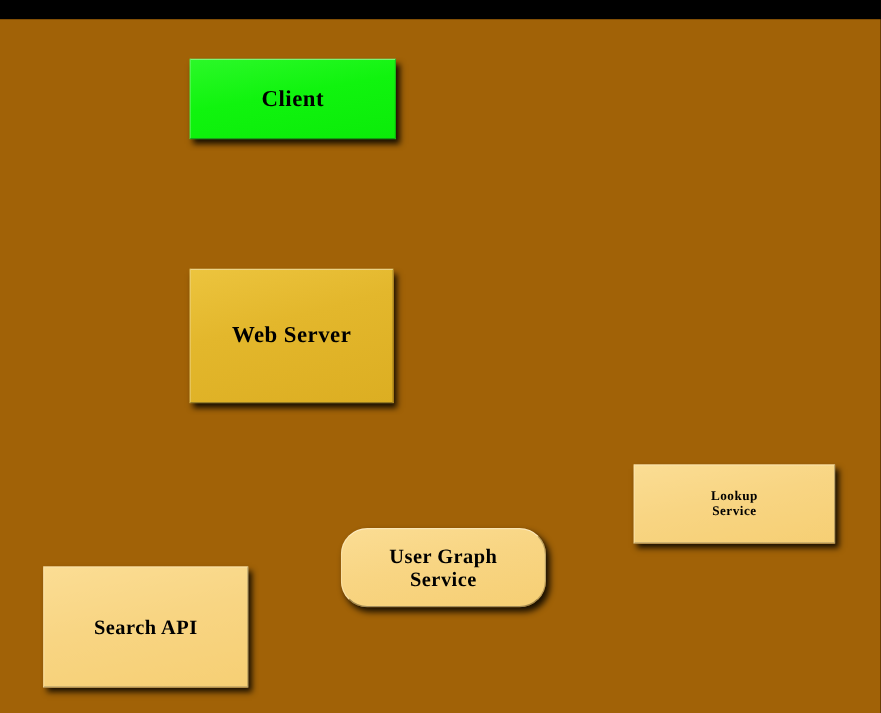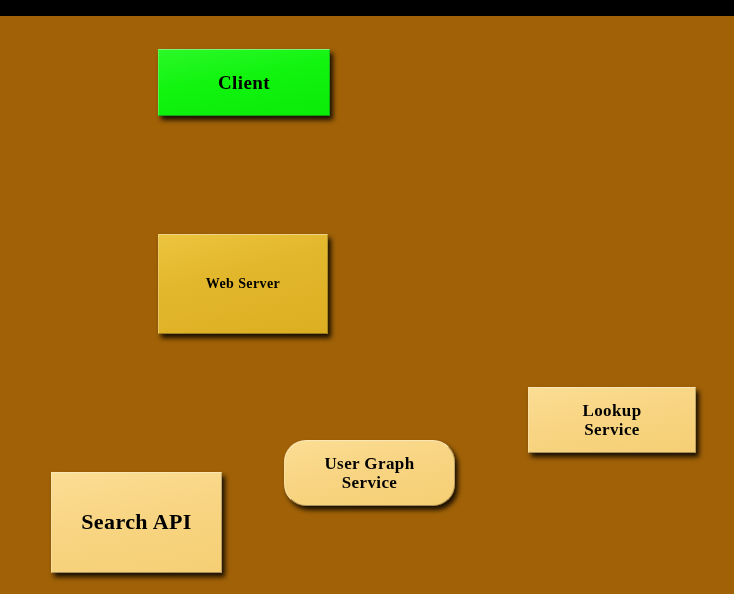--- a/index.html
+++ b/index.html
@@ -50,32 +50,32 @@
 </style>
 </head>
 <body>
 
 <div id="canvas">
 
   <div class="node n-client" style="left:158px; top:33px; width:172px; height:67px; font-size:19px;">
     <span class="node-label">Client</span>
   </div>
 
-  <div class="node n-web" style="left:158px; top:218px; width:170px; height:100px; font-size:14px;">
+  <div class="node n-web" style="left:158px; top:208px; width:170px; height:112px; font-size:19px;">
     <span class="node-label">Web Server</span>
   </div>
 
-  <div class="node n-light" style="left:528px; top:371px; width:168px; height:66px; font-size:17px;">
+  <div class="node n-light" style="left:528px; top:371px; width:168px; height:66px; font-size:11px;">
     <span class="node-label">Lookup
 Service</span>
   </div>
 
   <div class="node n-light" style="left:284px; top:424px; width:171px; height:66px; font-size:17px;border-radius:22px;">
     <span class="node-label">User Graph
 Service</span>
   </div>
 
 
-  <div class="node n-light" style="left:51px; top:456px; width:171px; height:101px; font-size:22px;">
+  <div class="node n-light" style="left:36px; top:456px; width:171px; height:101px; font-size:17px;">
     <span class="node-label">Search API</span>
   </div>
 
 </div>
 
 </body></html>

